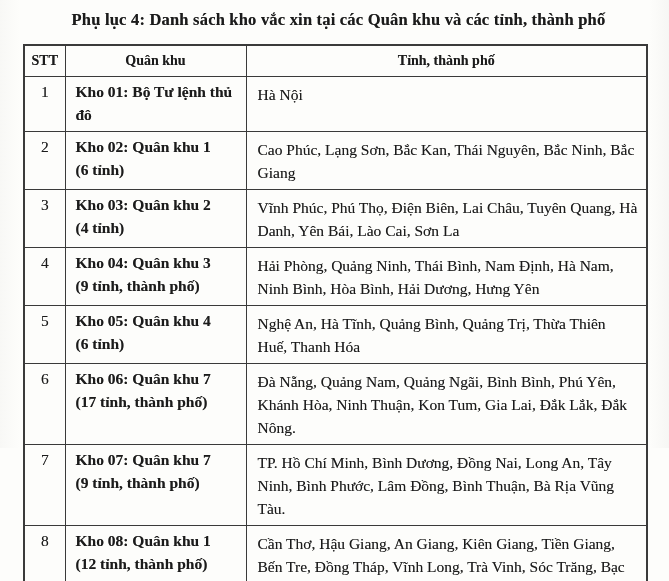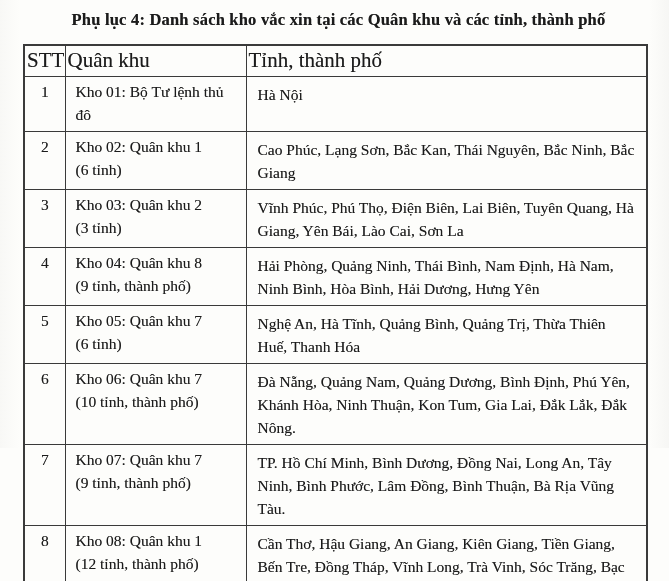--- a/index.html
+++ b/index.html
@@ -43,34 +43,35 @@
     border: 2px solid var(--border);
   }
   .doc-table th, .doc-table td {
     border: 1.4px solid var(--border);
     vertical-align: top;
     font-size: 15.5px;
     line-height: 23px;
     text-shadow: 0 0 0.4px rgba(20,20,20,0.45);
   }
   .doc-table th {
-    font-weight: normal;
-    text-align: left;
+    font-weight: bold;
+    text-align: center;
     padding: 3px 2px 4px 2px;
-    font-size: 21px;
+    font-size: 14px;
   }
   .col-stt  { width: 41px; }
   .col-region { width: 181px; }
   .col-prov { width: 401px; }
   .cell-stt {
     text-align: center;
     padding: 3px 2px 5px 2px;
   }
   .cell-region {
     padding: 3px 6px 5px 10px;
+    font-weight: bold;
   }
   .cell-prov {
     padding: 6px 8px 5px 11px;
   }
   .region-note { display: block; }
 </style>
 </head>
 <body>
 
 <div class="page">
@@ -105,50 +106,50 @@
       <span class="region-name">Kho 02: Quân khu 1</span>
       <span class="region-note">(6 tỉnh)</span>
     </td>
     <td class="cell-prov">Cao Phúc, Lạng Sơn, Bắc Kan, Thái Nguyên, Bắc Ninh, Bắc Giang</td>
   </tr>
 
   <tr>
     <td class="cell-stt">3</td>
     <td class="cell-region">
       <span class="region-name">Kho 03: Quân khu 2</span>
-      <span class="region-note">(3 tỉnh)</span>
+      <span class="region-note">(4 tỉnh)</span>
     </td>
-    <td class="cell-prov">Vĩnh Phúc, Phú Thọ, Điện Biên, Lai Biên, Tuyên Quang, Hà Giang, Yên Bái, Lào Cai, Sơn La</td>
+    <td class="cell-prov">Vĩnh Phúc, Phú Thọ, Điện Biên, Lai Châu, Tuyên Quang, Hà Danh, Yên Bái, Lào Cai, Sơn La</td>
   </tr>
 
   <tr>
     <td class="cell-stt">4</td>
     <td class="cell-region">
-      <span class="region-name">Kho 04: Quân khu 8</span>
+      <span class="region-name">Kho 04: Quân khu 3</span>
       <span class="region-note">(9 tỉnh, thành phố)</span>
     </td>
     <td class="cell-prov">Hải Phòng, Quảng Ninh, Thái Bình, Nam Định, Hà Nam, Ninh Bình, Hòa Bình, Hải Dương, Hưng Yên</td>
   </tr>
 
   <tr>
     <td class="cell-stt">5</td>
     <td class="cell-region">
-      <span class="region-name">Kho 05: Quân khu 7</span>
+      <span class="region-name">Kho 05: Quân khu 4</span>
       <span class="region-note">(6 tỉnh)</span>
     </td>
     <td class="cell-prov">Nghệ An, Hà Tĩnh, Quảng Bình, Quảng Trị, Thừa Thiên Huế, Thanh Hóa</td>
   </tr>
 
   <tr>
     <td class="cell-stt">6</td>
     <td class="cell-region">
       <span class="region-name">Kho 06: Quân khu 7</span>
-      <span class="region-note">(10 tỉnh, thành phố)</span>
+      <span class="region-note">(17 tỉnh, thành phố)</span>
     </td>
-    <td class="cell-prov">Đà Nẵng, Quảng Nam, Quảng Dương, Bình Định, Phú Yên, Khánh Hòa, Ninh Thuận, Kon Tum, Gia Lai, Đắk Lắk, Đắk Nông.</td>
+    <td class="cell-prov">Đà Nẵng, Quảng Nam, Quảng Ngãi, Bình Bình, Phú Yên, Khánh Hòa, Ninh Thuận, Kon Tum, Gia Lai, Đắk Lắk, Đắk Nông.</td>
   </tr>
 
   <tr>
     <td class="cell-stt">7</td>
     <td class="cell-region">
       <span class="region-name">Kho 07: Quân khu 7</span>
       <span class="region-note">(9 tỉnh, thành phố)</span>
     </td>
     <td class="cell-prov">TP. Hồ Chí Minh, Bình Dương, Đồng Nai, Long An, Tây Ninh, Bình Phước, Lâm Đồng, Bình Thuận, Bà Rịa Vũng Tàu.</td>
   </tr>

